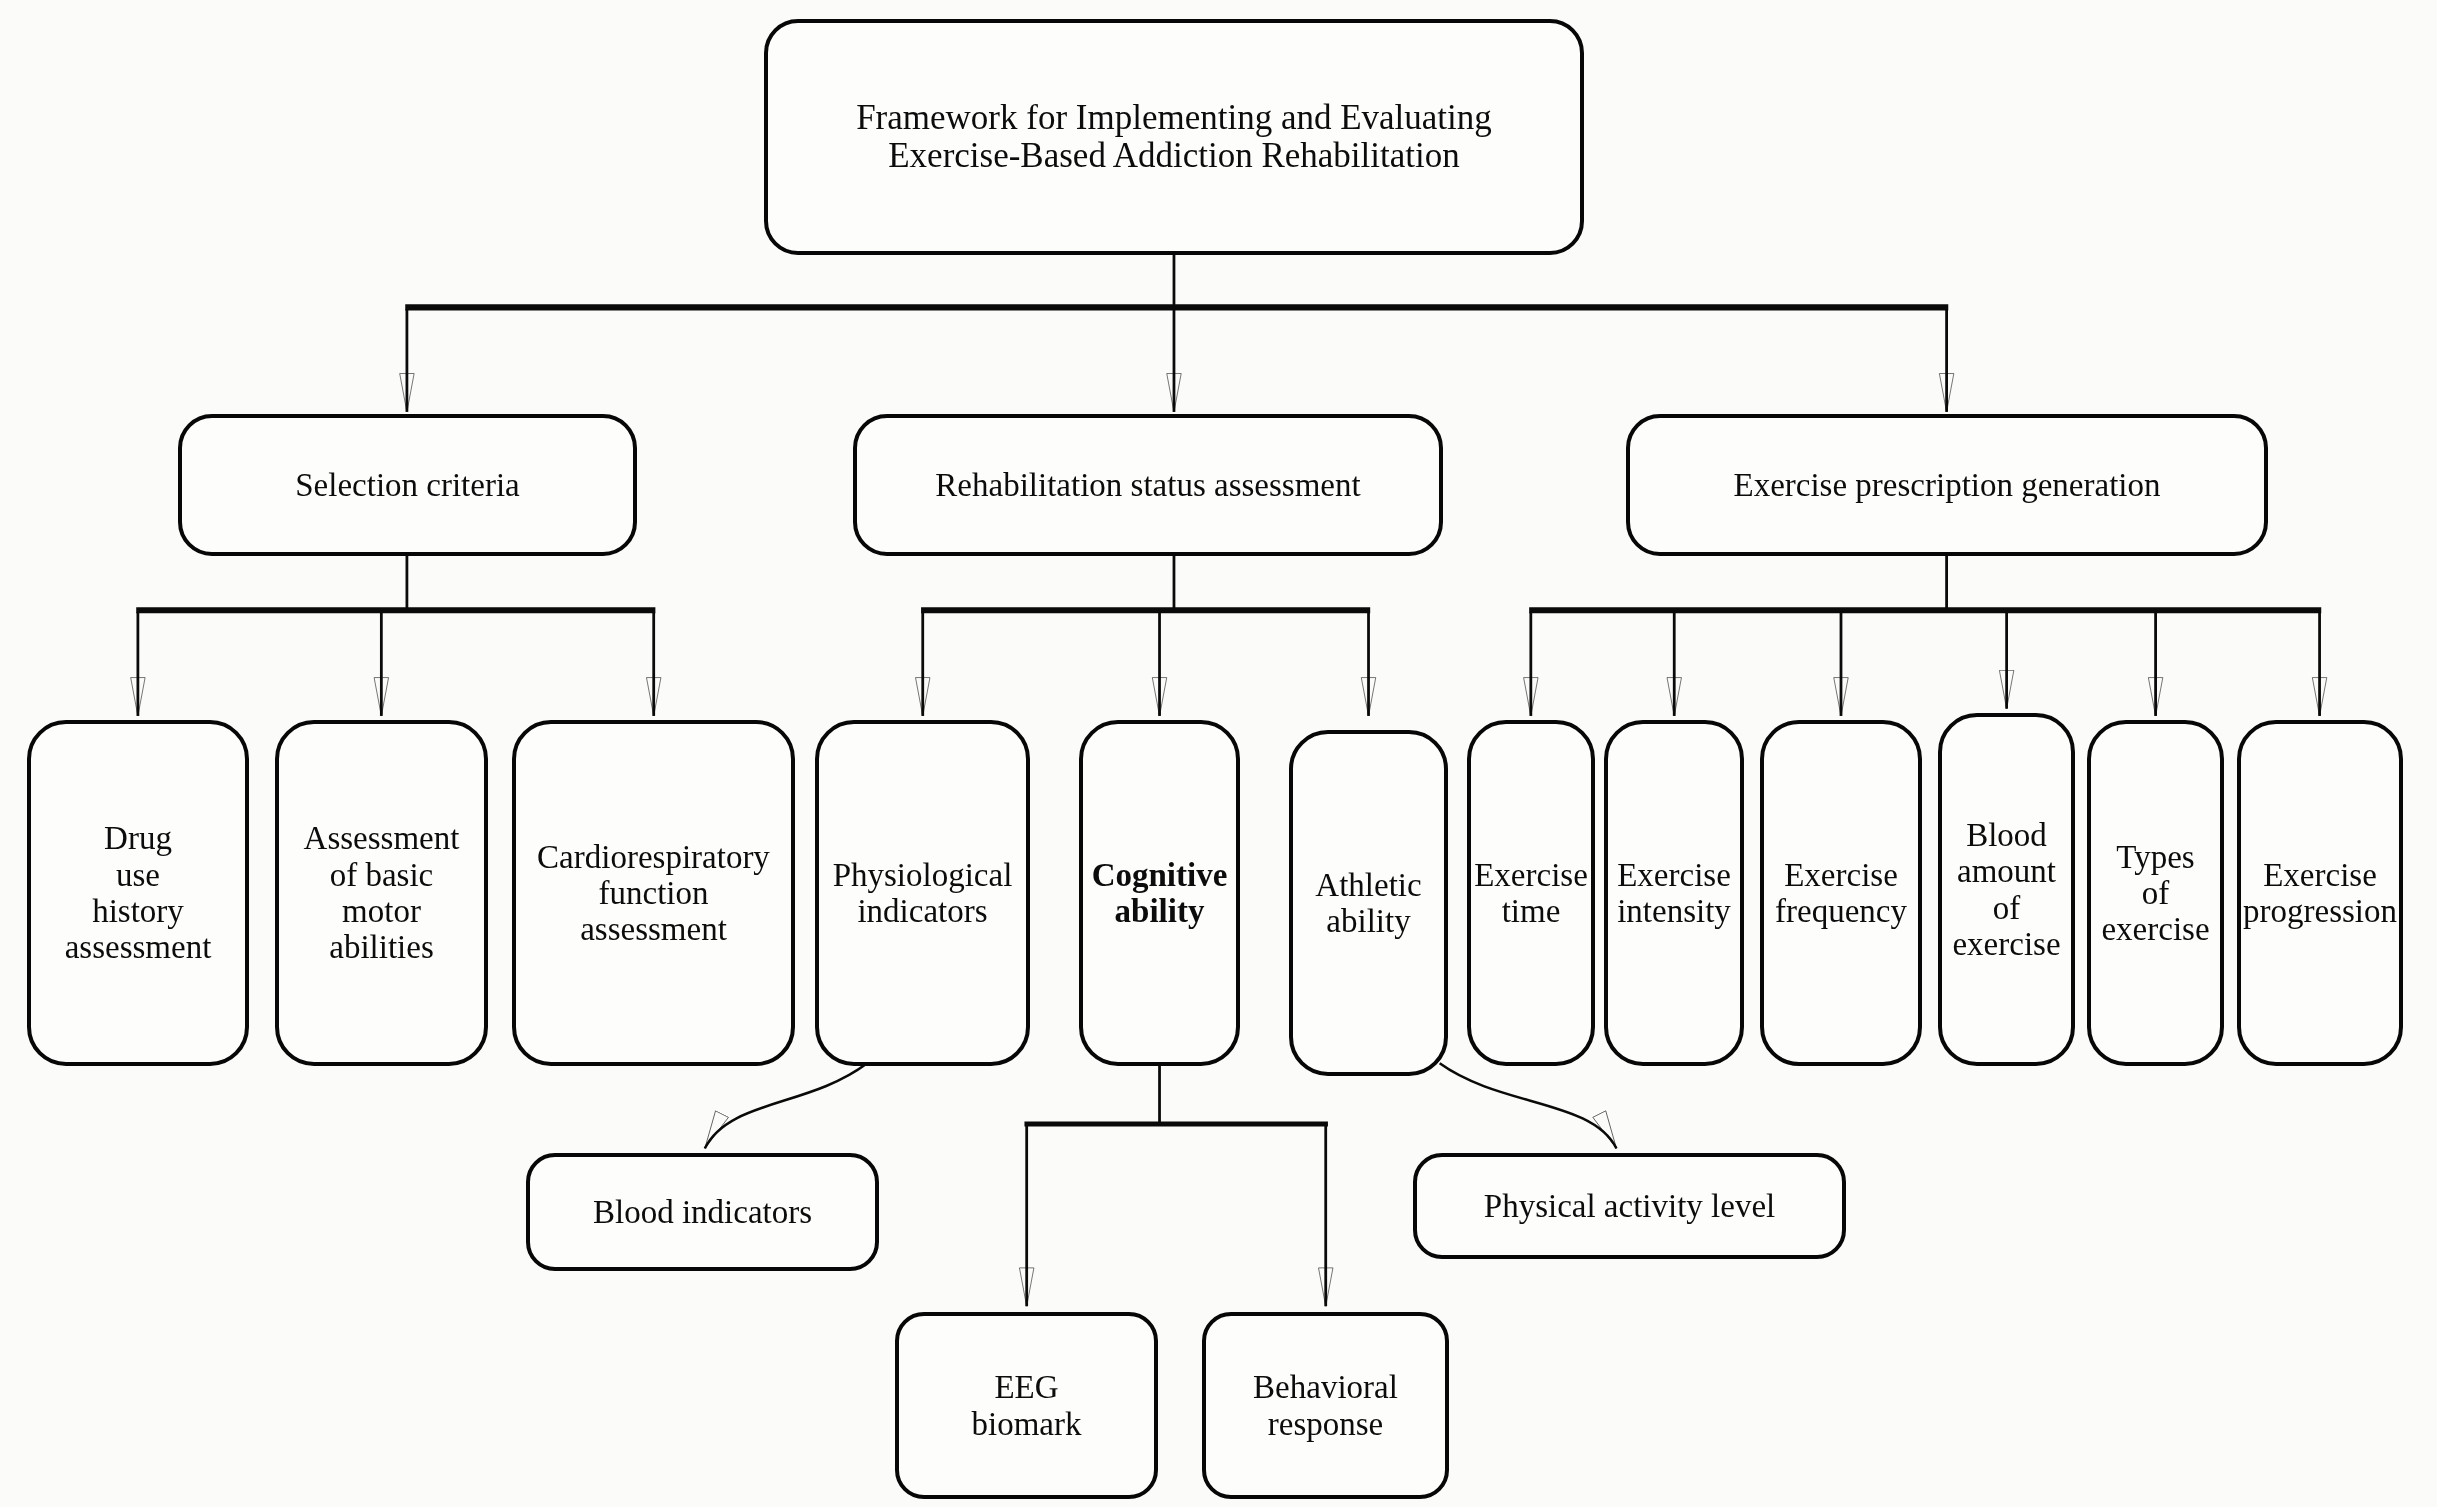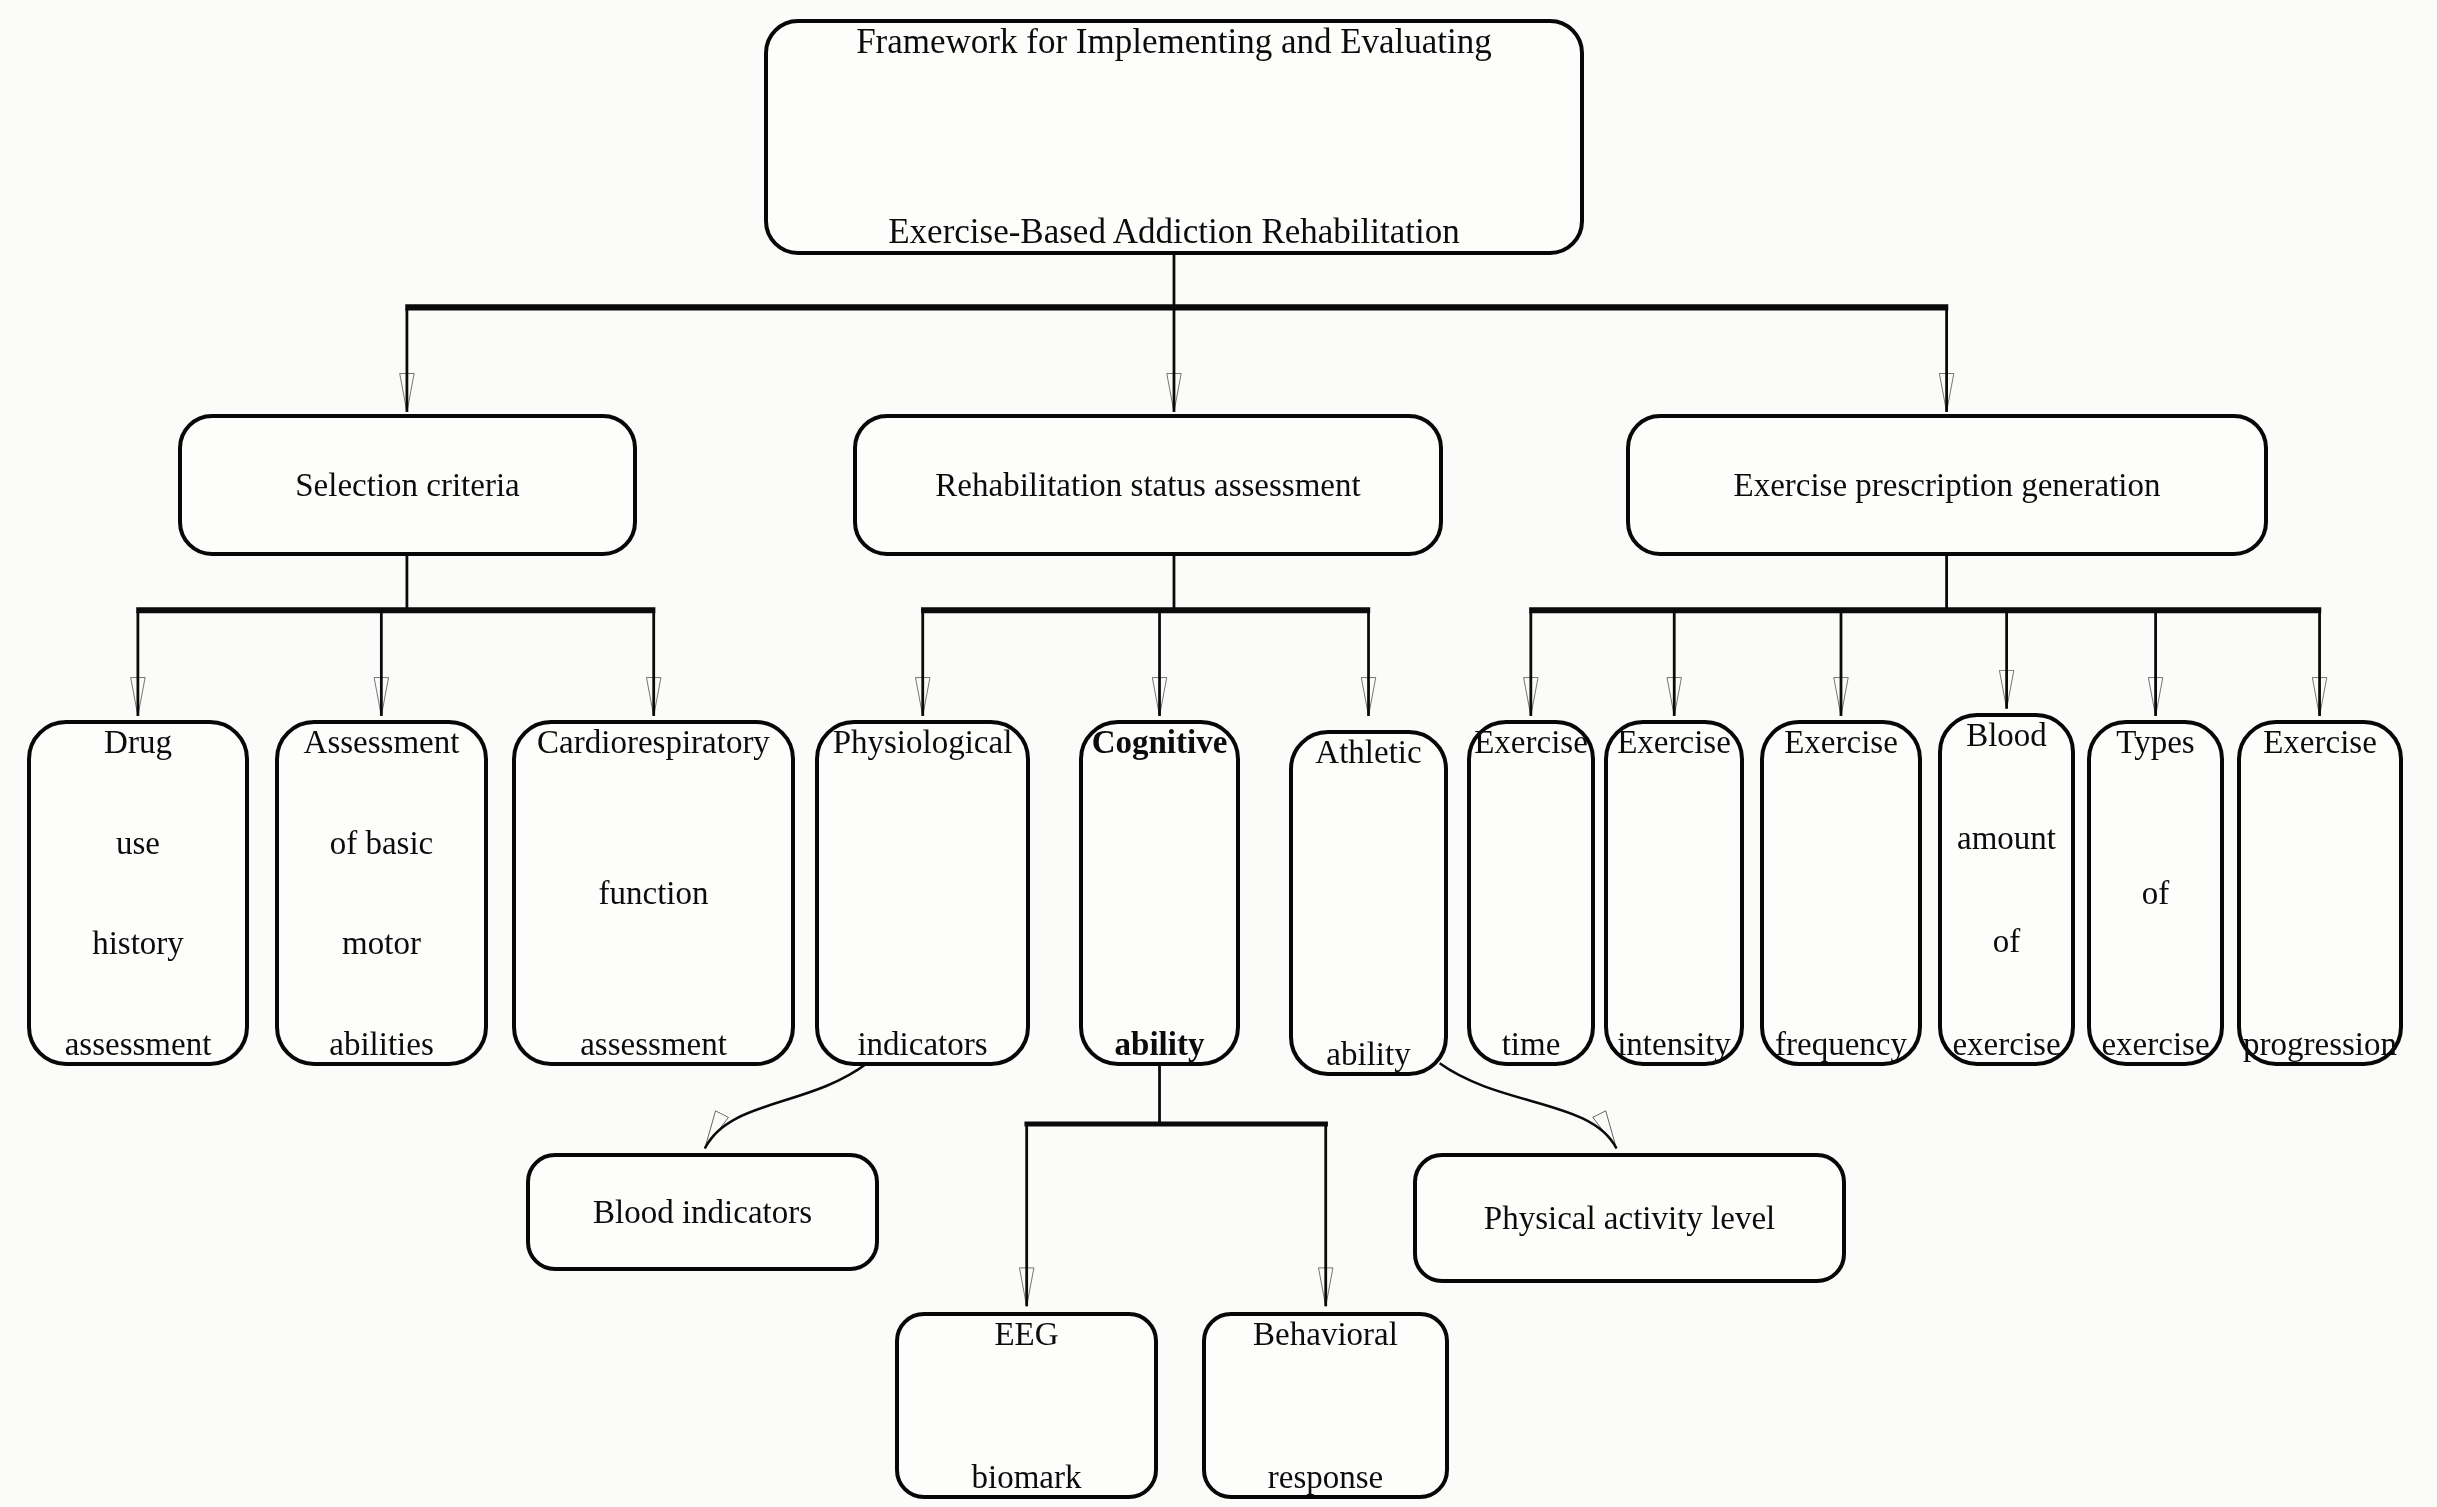--- a/index.html
+++ b/index.html
@@ -8,21 +8,21 @@
   #edges{position:absolute;left:0;top:0;width:2438px;height:1508px;}
   #edges path{fill:none;stroke:#0a0a0a;}
   .stem{stroke-width:5px;}
   .bar{stroke-width:11px;}
   .tbar{stroke-width:9px;}
   .drop{stroke-width:5px;}
   .curve{stroke-width:4.5px;}
   .node{position:absolute;box-sizing:border-box;border:4.4px solid #070707;background:#fdfdfc;
         display:flex;flex-direction:column;align-items:center;justify-content:center;
         text-align:center;}
-  .node.multi{justify-content:space-between;}
+  .node.multi{justify-content:center;}
   .ln{white-space:nowrap;font-size:33px;line-height:1.1;}
   .title .ln{font-size:35px;}
   .r-lg{border-radius:34px;}
   .r-tall{border-radius:39px;}
   .r-sm{border-radius:29px;}
 </style>
 </head>
 <body>
 
 <div id="canvas">
@@ -140,21 +140,21 @@
     <div class="ln">exercise</div>
   </div>
   <div class="node multi r-tall" style="left:2237px;top:720px;width:166px;height:346px;">
     <div class="ln">Exercise</div>
     <div class="ln">progression</div>
   </div>
 
   <div class="node r-sm" style="left:526px;top:1153px;width:353px;height:118px;">
     <div class="ln">Blood indicators</div>
   </div>
-  <div class="node r-sm" style="left:1413px;top:1153px;width:433px;height:130px;">
+  <div class="node r-sm" style="left:1413px;top:1153px;width:433px;height:106px;">
     <div class="ln">Physical activity level</div>
   </div>
   <div class="node multi r-sm" style="left:895px;top:1312px;width:263px;height:187px;">
     <div class="ln">EEG</div>
     <div class="ln">biomark</div>
   </div>
   <div class="node multi r-sm" style="left:1202px;top:1312px;width:247px;height:187px;">
     <div class="ln">Behavioral</div>
     <div class="ln">response</div>
   </div>

